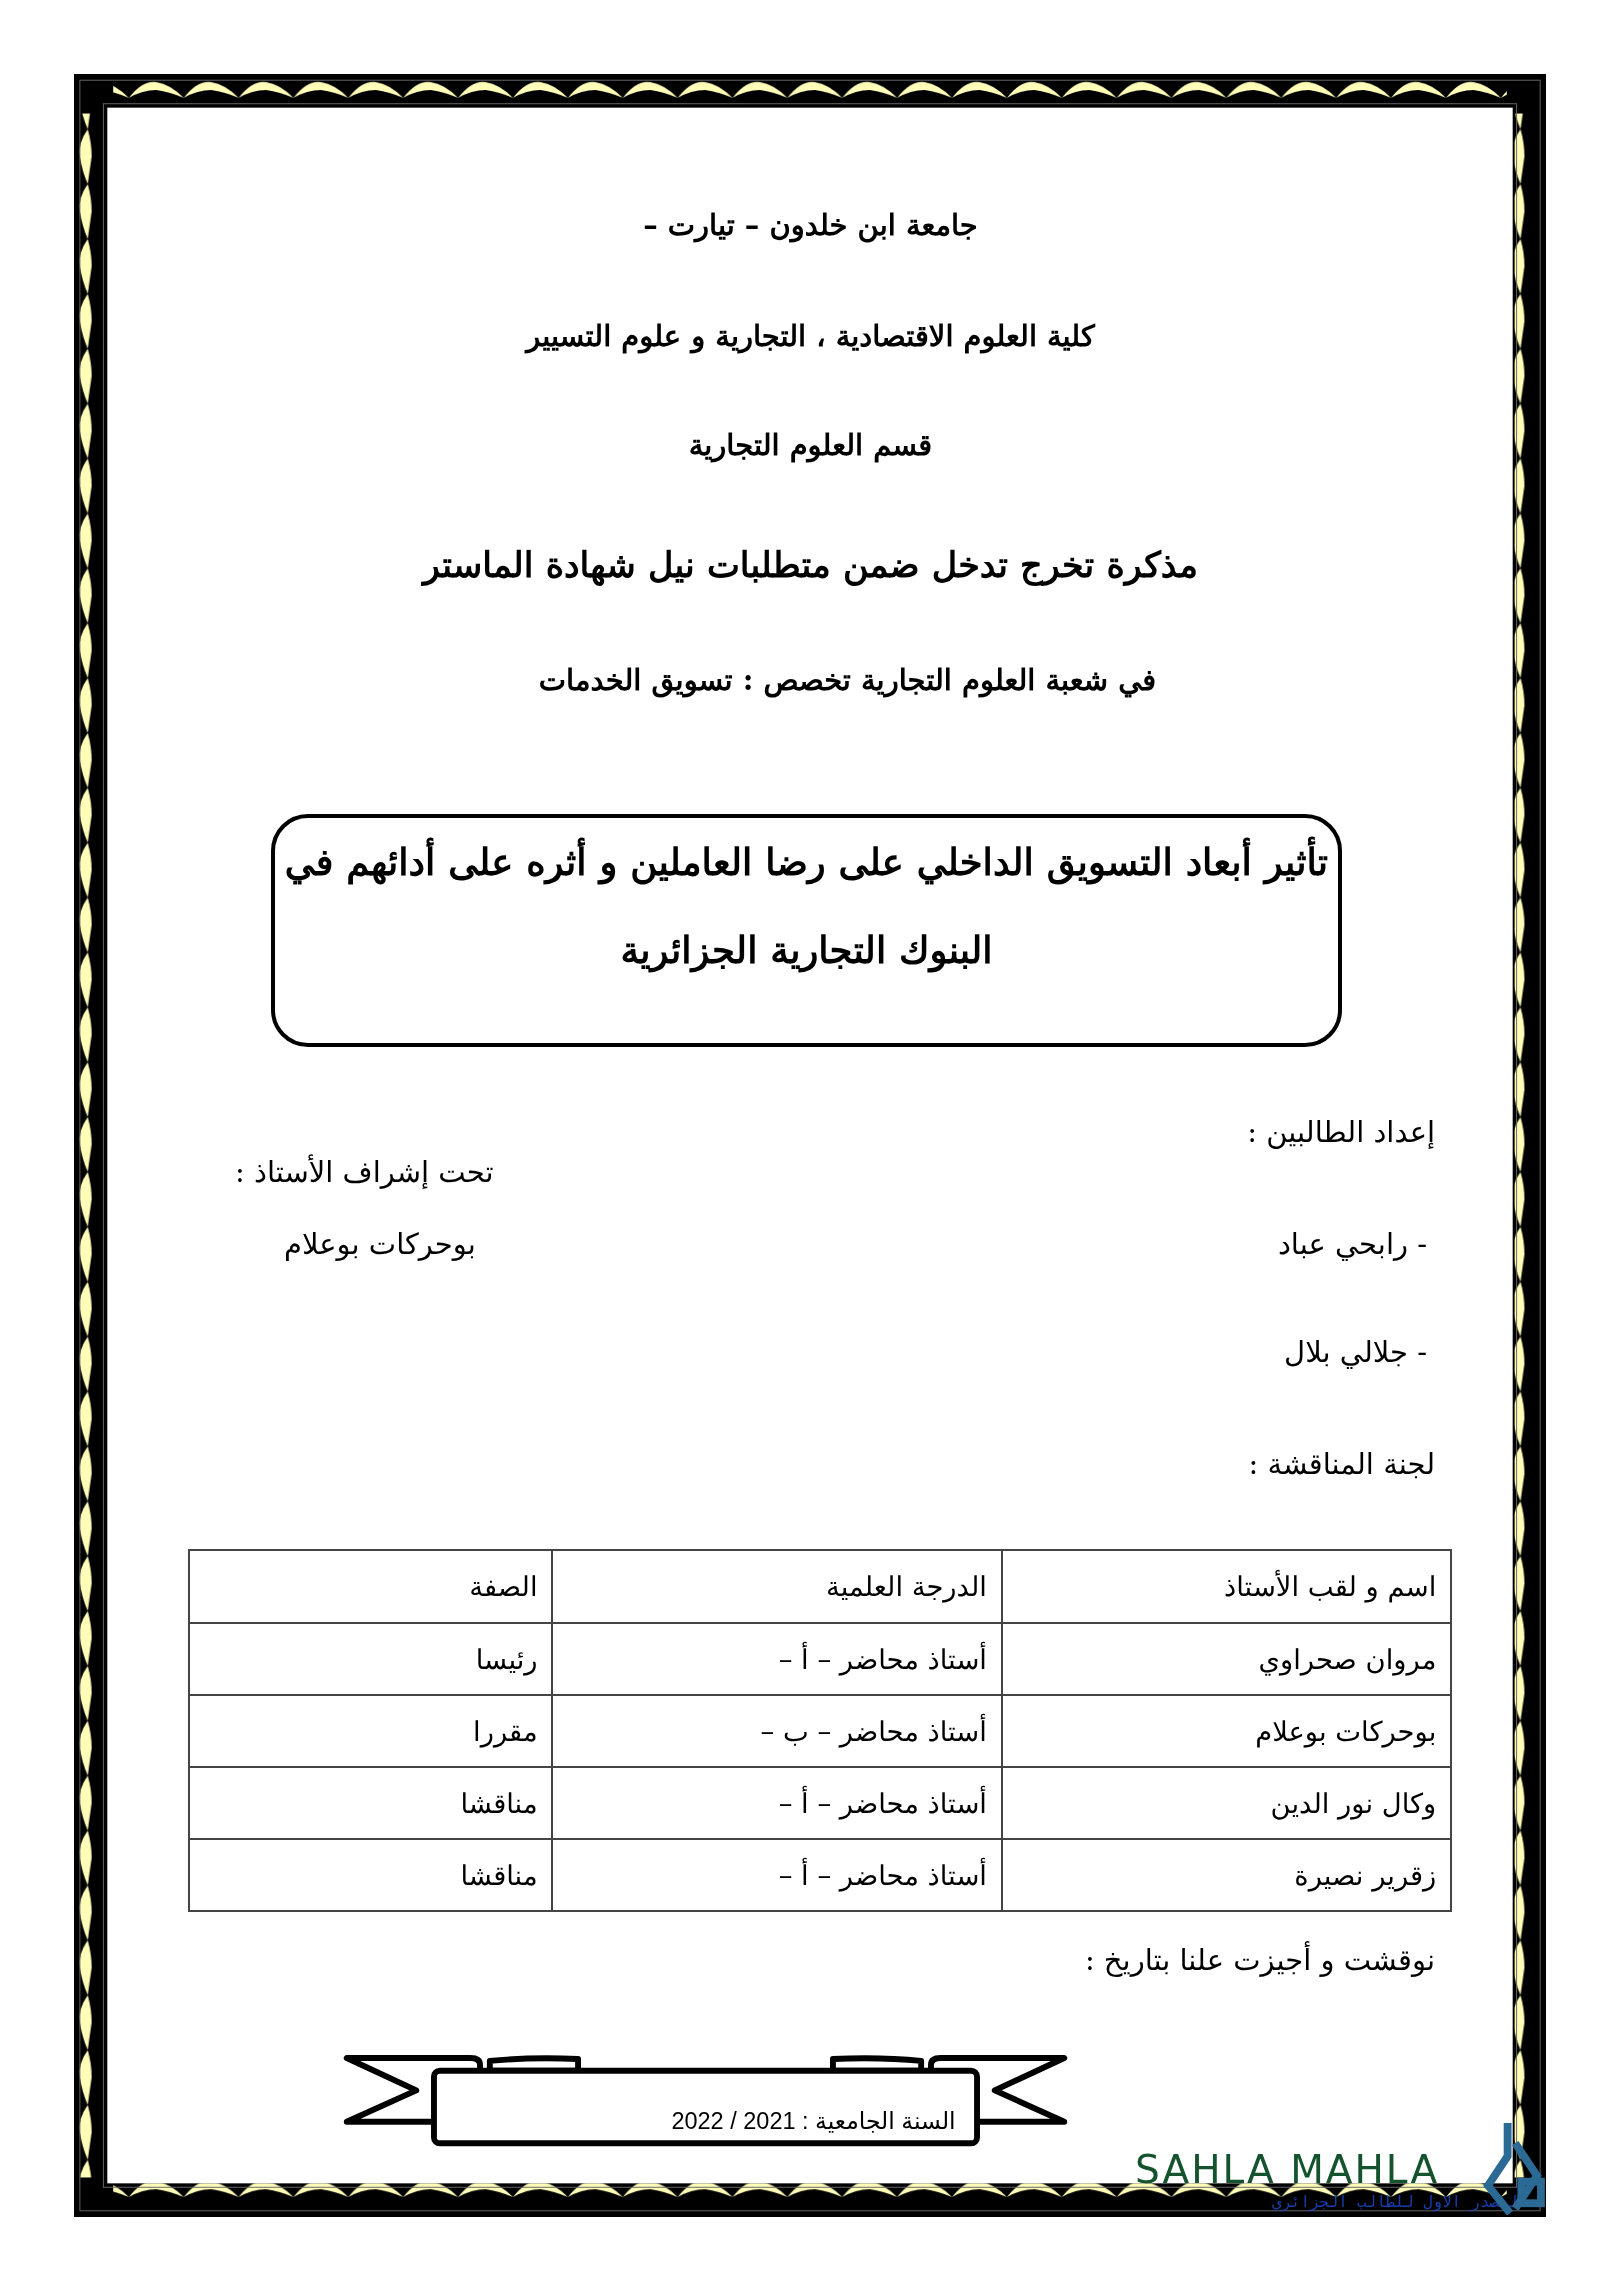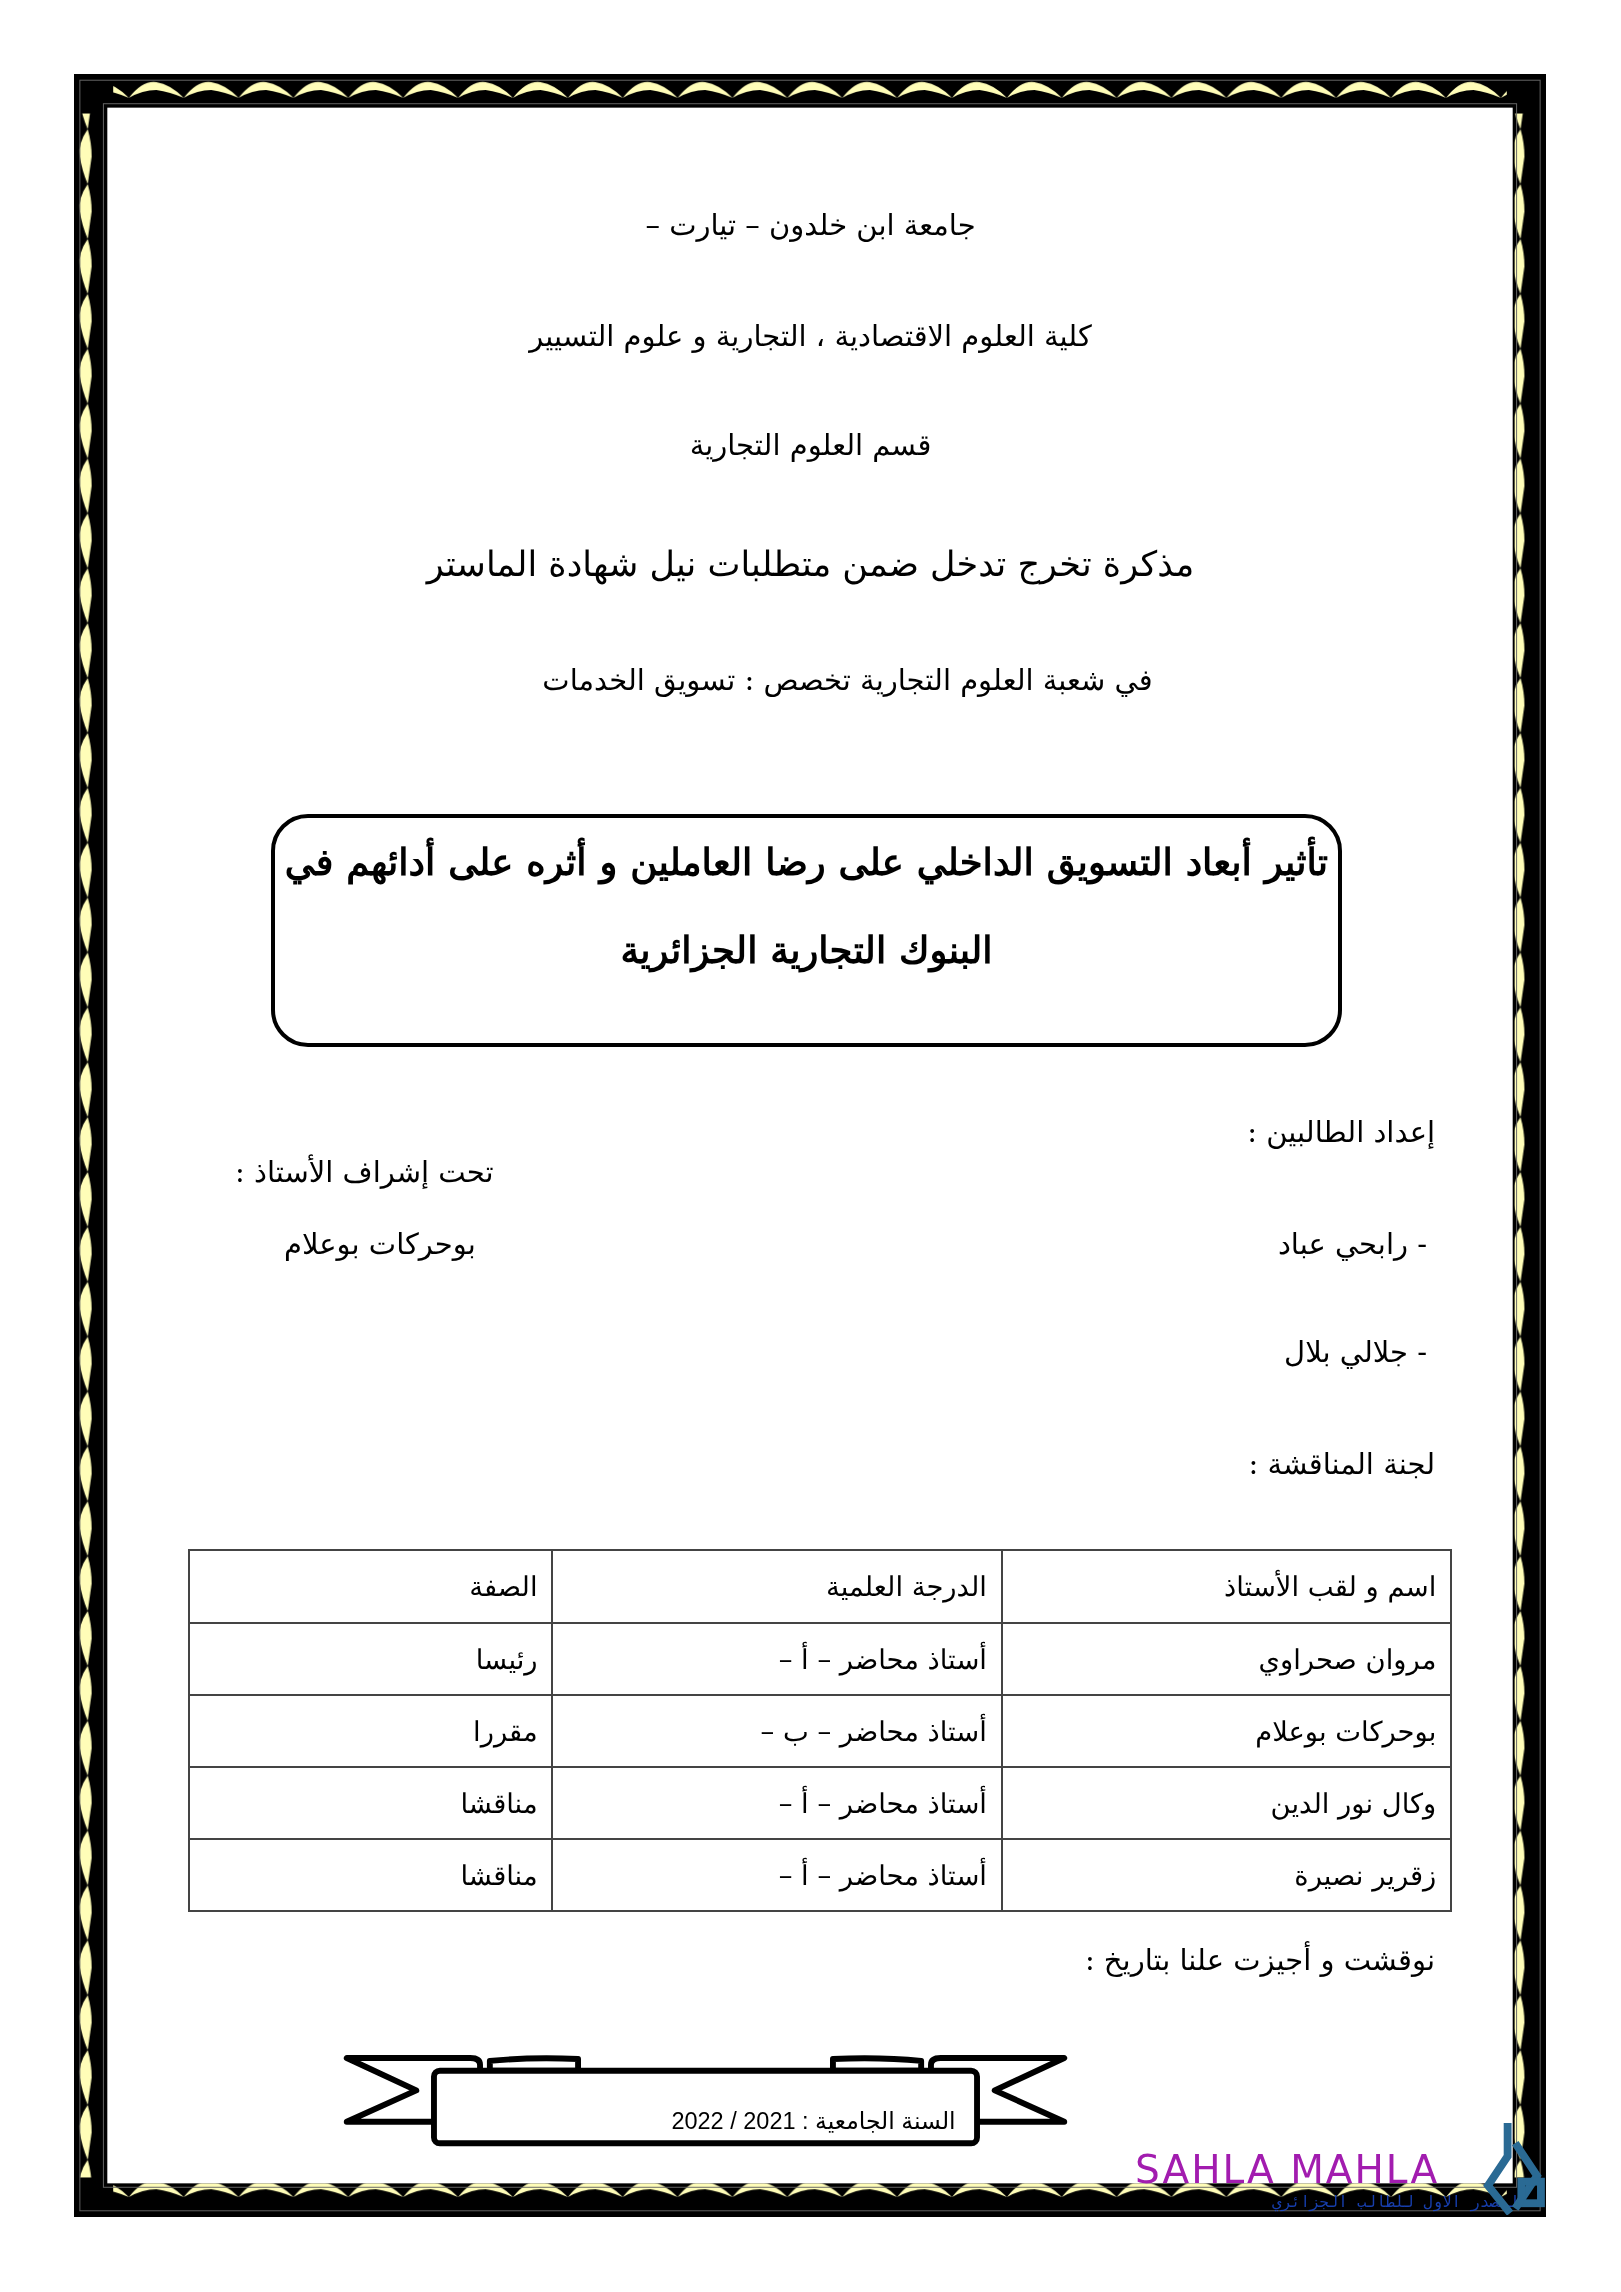--- a/index.html
+++ b/index.html
@@ -1,39 +1,39 @@
 <!DOCTYPE html>
 <html><head>
 <meta charset="utf-8">
 <style>
   html, body { margin:0; padding:0; background:#ffffff; }
   body { width:1621px; height:2293px; position:relative; overflow:hidden;
          font-family:"DejaVu Serif","Liberation Serif",serif; color:#000; }
   .frame-outer { position:absolute; left:74px; top:74px; width:1472px; height:2143px;
                  background:#000; box-sizing:border-box; }
   .frame-svg { position:absolute; left:74px; top:74px; }
-  .line { position:absolute; left:0; width:1621px; text-align:center; direction:rtl; white-space:nowrap; }
+  .line { position:absolute; left:0; width:1621px; text-align:center; direction:rtl; white-space:nowrap;font-weight:bold; }
   .t1 { top:208px; font-size:29px; }
   .t2 { top:319px; font-size:29px; }
   .t3 { top:428px; font-size:29px; }
   .t4 { top:544px; font-size:35px; }
   .t5 { top:663px; font-size:29px;padding-left:37px; }
   .title-box { position:absolute; left:271px; top:814px; width:1071px; height:233px;
                border:4.9px solid #000; border-radius:37px; box-sizing:border-box;
                display:flex; flex-direction:column; align-items:center;
                direction:rtl; font-weight:bold; font-size:37px; line-height:88px; }
   .abs { position:absolute; direction:rtl; white-space:nowrap; font-size:29px; }
   table.jury { position:absolute; left:188px; top:1549px; width:1264px; border-collapse:collapse;
                direction:rtl; font-size:27.4px; }
   table.jury td { border:2px solid #444; height:70px; padding:0 13.7px; text-align:right; vertical-align:middle; }
   table.jury tr:first-child td { height:71px;margin-top:43px; }
   .banner-text { position:absolute; left:588px; top:2107px; width:451px; text-align:center;
                  direction:rtl; font-family:"Liberation Sans","DejaVu Sans",sans-serif; font-size:23.5px; }
   .watermark { position:absolute; left:1135px; top:2147px; font-family:"DejaVu Sans","Liberation Sans",sans-serif;
-               font-size:39px; color:#a21caf; letter-spacing:2px; }
+               font-size:39px; color:#14532d; letter-spacing:2px; }
   .watermark-sub { position:absolute; left:1135px; top:2192px; width:392px; direction:rtl; text-align:right;
                    font-size:15.7px; color:#1d4ed8; opacity:0.8; font-family:Liberation Mono, monospace; }
 </style>
 </head>
 <body>
 
 <div class="frame-outer"></div>
 <svg class="frame-svg" width="1472" height="2143" viewBox="0 0 1502 2186">
   <defs>
     <pattern id="waveH" x="0" y="0" width="56" height="34" patternUnits="userSpaceOnUse">

